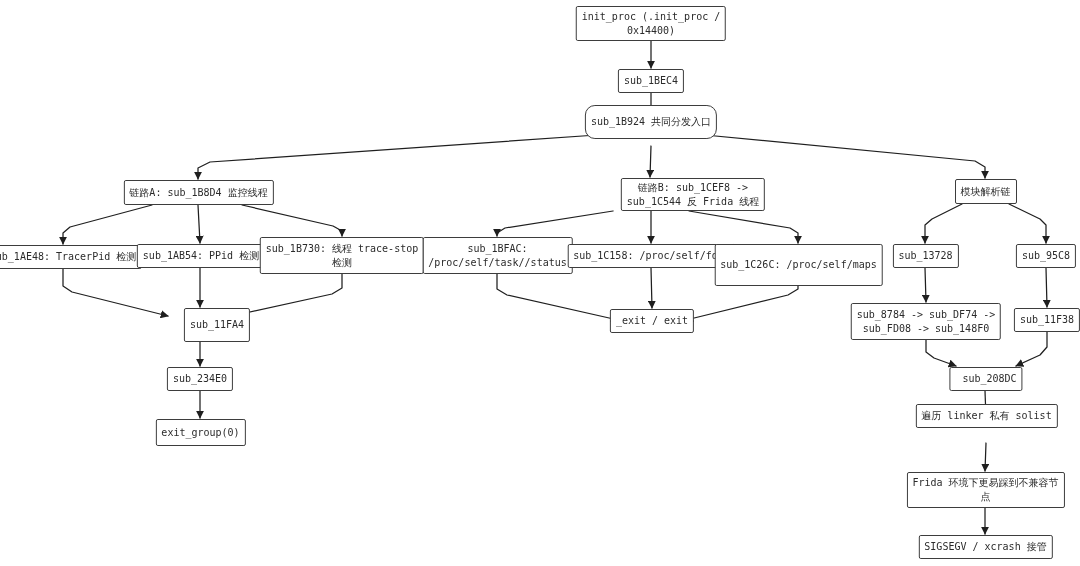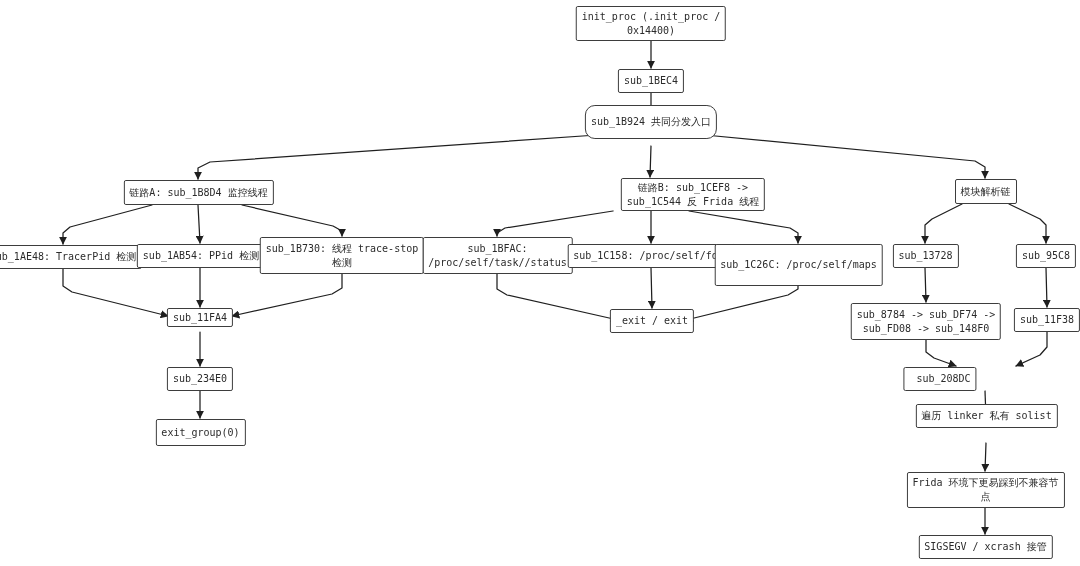--- a/index.html
+++ b/index.html
@@ -132,37 +132,37 @@
       </div>
       <div class="node" style="left: 798.5px; top: 244px; min-width: 123px; height: 42px;">
         <div class="line">sub_1C26C: /proc/self/maps</div>
       </div>
       <div class="node" style="left: 925.5px; top: 244px; min-width: 59px; height: 24px;">
         <div class="line">sub_13728</div>
       </div>
       <div class="node" style="left: 1046px; top: 244px; min-width: 54px; height: 24px;">
         <div class="line">sub_95C8</div>
       </div>
-      <div class="node" style="left: 200px; top: 308px; min-width: 60px; height: 19px;">
+      <div class="node" style="left: 217px; top: 308px; min-width: 60px; height: 34px;">
         <div class="line">sub_11FA4</div>
       </div>
       <div class="node" style="left: 652px; top: 309px; min-width: 64px; height: 24px;">
         <div class="line">_exit / exit</div>
       </div>
       <div class="node" style="left: 926px; top: 303px; min-width: 130px; height: 37px;">
         <div class="line">sub_8784 -&gt; sub_DF74 -&gt;</div>
         <div class="line">sub_FD08 -&gt; sub_148F0</div>
       </div>
       <div class="node" style="left: 1047px; top: 308px; min-width: 60px; height: 24px;">
         <div class="line">sub_11F38</div>
       </div>
       <div class="node" style="left: 200px; top: 367px; min-width: 58px; height: 24px; text-align: center;">
         <div class="line">sub_234E0</div>
       </div>
-      <div class="node" style="left: 940px; top: 367px; min-width: 61px; height: 24px; padding-left: 12px;">
+      <div class="node" style="left: 986px; top: 367px; min-width: 61px; height: 24px; padding-left: 12px;">
         <div class="line">sub_208DC</div>
       </div>
       <div class="node" style="left: 200.5px; top: 419px; min-width: 71px; height: 27px;">
         <div class="line">exit_group(0)</div>
       </div>
       <div class="node" style="left: 986.5px; top: 404px; min-width: 101px; height: 24px;">
         <div class="line">遍历 linker 私有 solist</div>
       </div>
       <div class="node" style="left: 985.5px; top: 472px; min-width: 131px; height: 36px;">
         <div class="line">Frida 环境下更易踩到不兼容节</div>

